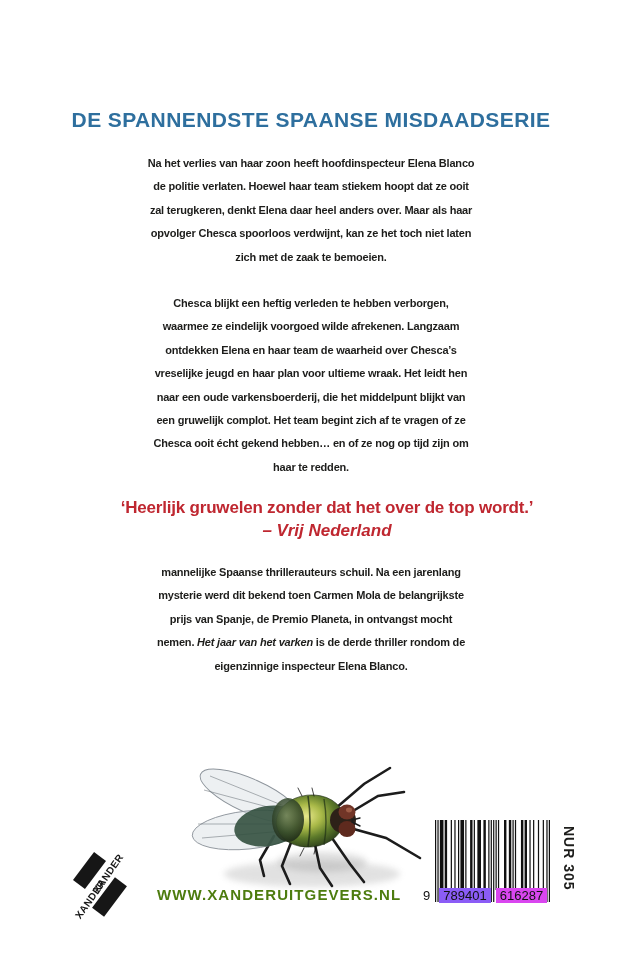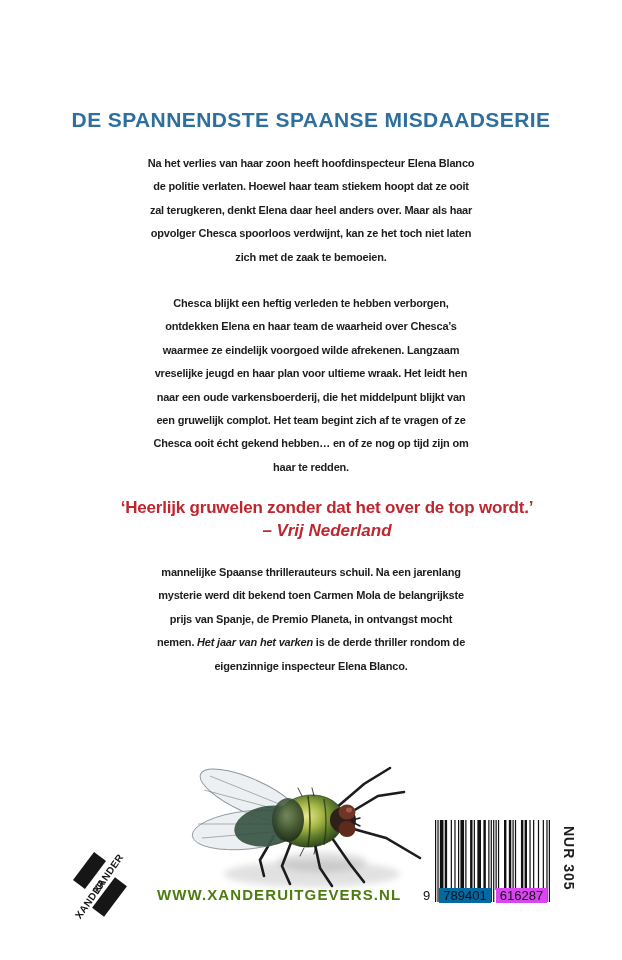--- a/index.html
+++ b/index.html
@@ -44,21 +44,21 @@
   .website{
     position:absolute;left:157px;top:886px;
     font-size:15px;font-weight:600;letter-spacing:1.1px;color:#4d7c0f;white-space:nowrap;
   }
 
   
   .barcode-wrap{position:absolute;left:423px;top:820px;width:132px;height:88px;}
   .barcode-wrap svg{position:absolute;left:12px;top:0;width:115px;height:82px;}
   .bc-num{position:absolute;top:68px;font-size:13px;font-weight:400;color:#111;line-height:15px;}
   .bc-first{left:0;}
-  .bc-g1{left:16px;width:52px;text-align:center;background:#0369a1;}
+  .bc-g1{left:16px;width:52px;text-align:center;background:#8b5cf6;}
   .bc-g2{left:73px;width:51px;text-align:center;background:#d946ef;}
 
   .nur{
     position:absolute;left:561px;top:826px;
     writing-mode:vertical-rl;text-orientation:mixed;
     font-size:14px;font-weight:600;letter-spacing:1px;color:#1d1d1b;white-space:nowrap;
   }
 </style>
 </head>
 <body>
@@ -70,22 +70,22 @@
   <div class="para" id="para1">
       <div class="line">Na het verlies van haar zoon heeft hoofdinspecteur Elena Blanco</div>
       <div class="line">de politie verlaten. Hoewel haar team stiekem hoopt dat ze ooit</div>
       <div class="line">zal terugkeren, denkt Elena daar heel anders over. Maar als haar</div>
       <div class="line">opvolger Chesca spoorloos verdwijnt, kan ze het toch niet laten</div>
       <div class="line">zich met de zaak te bemoeien.</div>
     </div>
 
   <div class="para" id="para2">
       <div class="line">Chesca blijkt een heftig verleden te hebben verborgen,</div>
+      <div class="line">waarmee ze eindelijk voorgoed wilde afrekenen. Langzaam</div>
       <div class="line">ontdekken Elena en haar team de waarheid over Chesca’s</div>
-      <div class="line">waarmee ze eindelijk voorgoed wilde afrekenen. Langzaam</div>
       <div class="line">vreselijke jeugd en haar plan voor ultieme wraak. Het leidt hen</div>
       <div class="line">naar een oude varkensboerderij, die het middelpunt blijkt van</div>
       <div class="line">een gruwelijk complot. Het team begint zich af te vragen of ze</div>
       <div class="line">Chesca ooit écht gekend hebben… en of ze nog op tijd zijn om</div>
       <div class="line">haar te redden.</div>
     </div>
 
   <div class="quote">
     <div class="q-text">‘Heerlijk gruwelen zonder dat het over de top wordt.’</div>
     <div class="q-attr">– Vrij Nederland</div>

